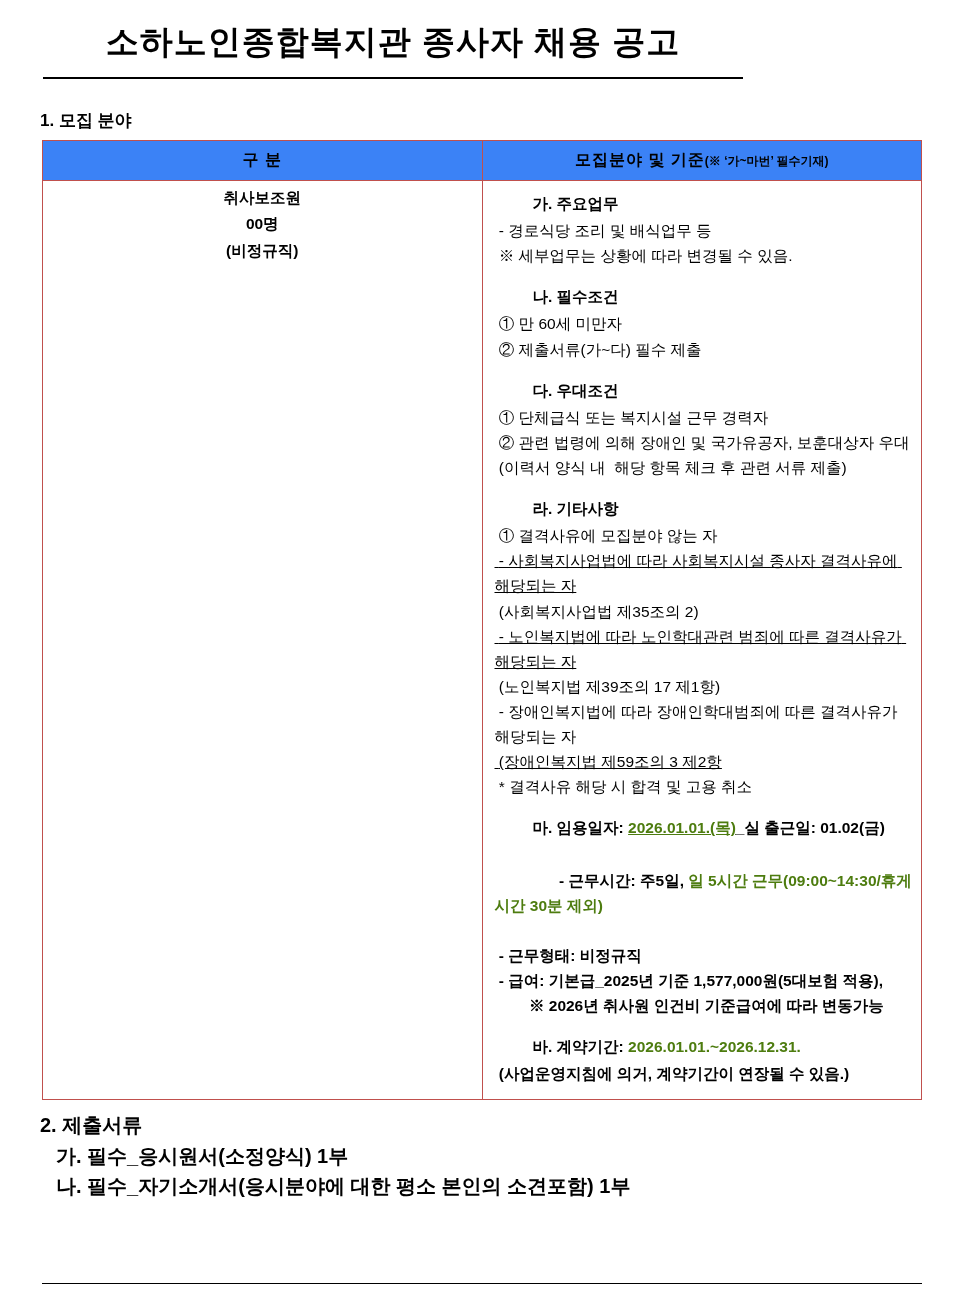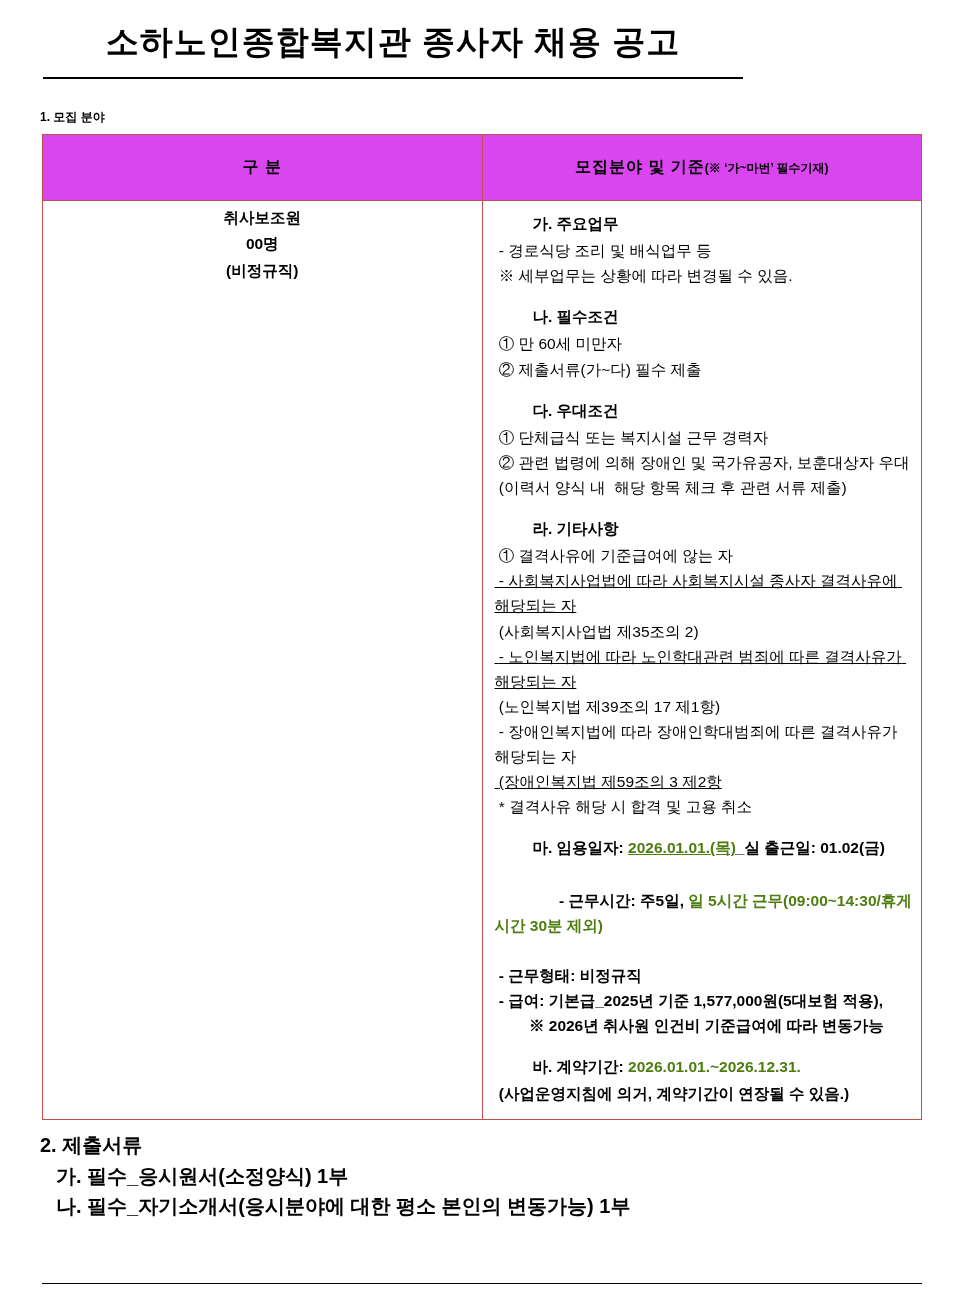--- a/index.html
+++ b/index.html
@@ -30,40 +30,40 @@
     padding-bottom: 6px;
     display: block;
   }
   .title-wrap {
     width: 700px;
     margin: 0 auto;
     border-bottom: 2px solid #000;
     padding-bottom: 2px;
   }
   .section-heading {
-    font-size: 12px;
+    font-size: 17px;
     font-weight: bold;
     margin: 30px 0 8px 40px;
   }
   table.main-table {
     border-collapse: collapse;
     width: 880px;
     margin: 0 0 0 42px;
     table-layout: fixed;
   }
   table.main-table td, table.main-table th {
     border: 1px solid #c0504d;
     vertical-align: top;
   }
   th.head-cell {
-    background: #d946ef;
+    background: #3b82f6;
     font-size: 16px;
     font-weight: bold;
     text-align: center;
-    padding: 22px 4px;
+    padding: 9px 4px;
     letter-spacing: 1px;
   }
   th.head-cell .small-note {
     font-size: 12px;
     font-weight: bold;
     letter-spacing: 0;
   }
   td.left-cell {
     width: 128px;
     text-align: center;
@@ -164,21 +164,21 @@
 
           <div class="blk">
             <div class="blk-title">다. 우대조건</div>
             <div class="line"> ① 단체급식 또는 복지시설 근무 경력자</div>
             <div class="line"> ② 관련 법령에 의해 장애인 및 국가유공자, 보훈대상자 우대</div>
             <div class="line"> (이력서 양식 내  해당 항목 체크 후 관련 서류 제출)</div>
           </div>
 
           <div class="blk">
             <div class="blk-title">라. 기타사항</div>
-            <div class="line"> ① 결격사유에 기준급여에 않는 자</div>
+            <div class="line"> ① 결격사유에 모집분야 않는 자</div>
             <div class="line u"> - 사회복지사업법에 따라 사회복지시설 종사자 결격사유에 해당되는 자</div>
             <div class="line"> (사회복지사업법 제35조의 2)</div>
             <div class="line u"> - 노인복지법에 따라 노인학대관련 범죄에 따른 결격사유가 해당되는 자</div>
             <div class="line"> (노인복지법 제39조의 17 제1항)</div>
             <div class="line"> - 장애인복지법에 따라 장애인학대범죄에 따른 결격사유가 해당되는 자</div>
             <div class="line u"> (장애인복지법 제59조의 3 제2항</div>
             <div class="line"> * 결격사유 해당 시 합격 및 고용 취소</div>
           </div>
 
           <div class="blk">
@@ -201,18 +201,18 @@
           </div>
 
         </td>
       </tr>
     </tbody>
   </table>
 
   <div class="footer-sec">
     <div class="f-title">2. 제출서류</div>
     <div class="f-line">가. 필수_응시원서(소정양식) 1부</div>
-    <div class="f-line">나. 필수_자기소개서(응시분야에 대한 평소 본인의 변동가능) 1부</div>
+    <div class="f-line">나. 필수_자기소개서(응시분야에 대한 평소 본인의 소견포함) 1부</div>
   </div>
 
   <div class="bottom-rule"></div>
 
 </div>
 
 </body></html>

